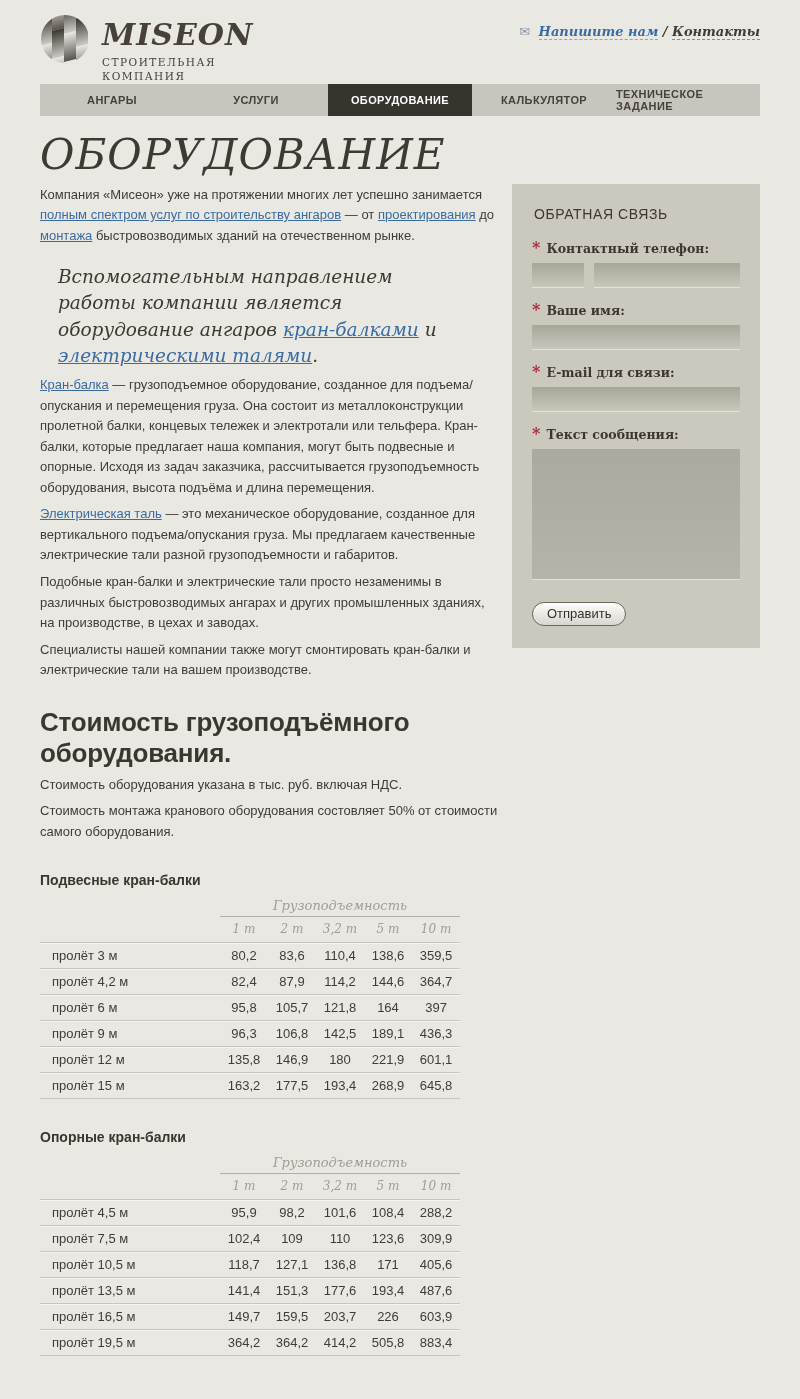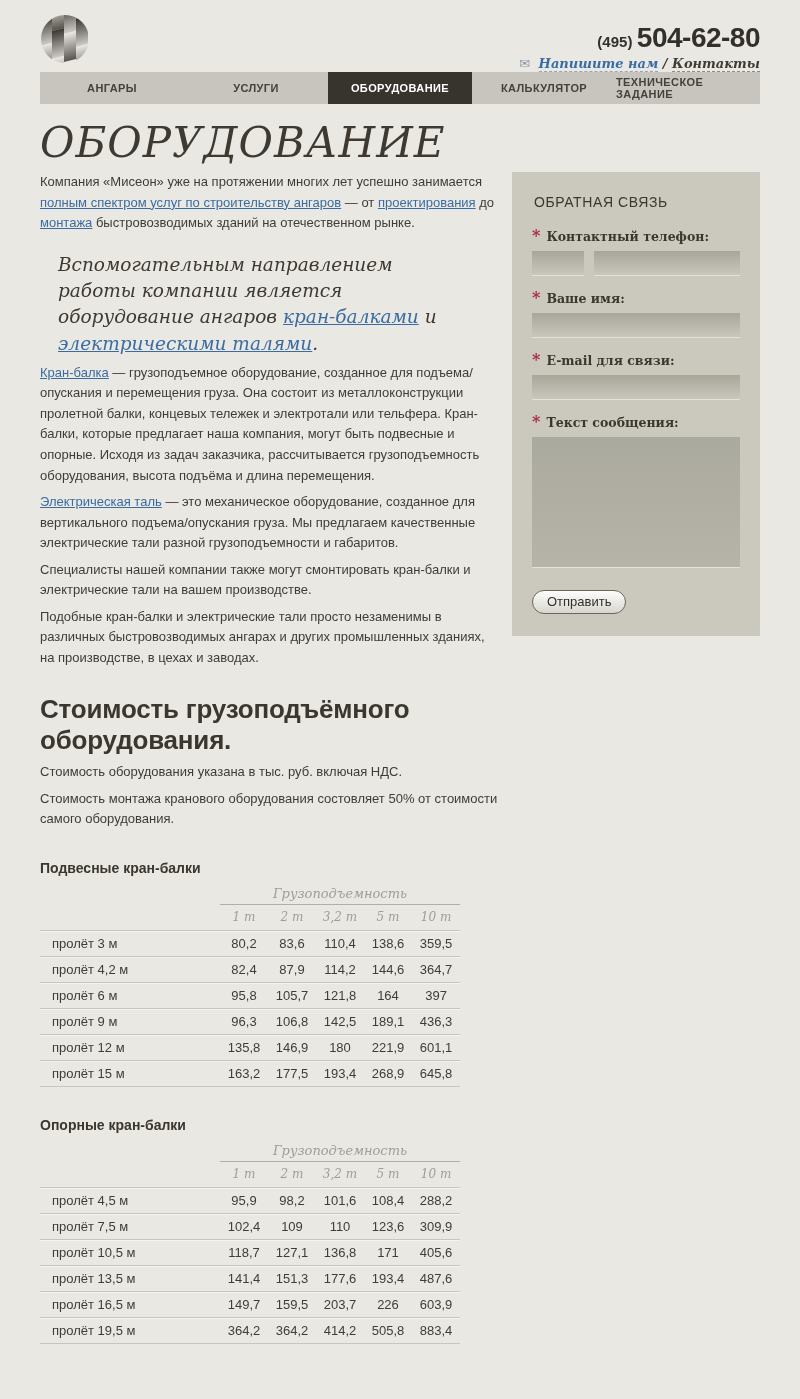--- a/index.html
+++ b/index.html
@@ -113,26 +113,29 @@
             <rect x="12" y="20" width="12" height="28" fill="url(#gd)"></rect>
             <rect x="12" y="48" width="12" height="28" fill="url(#gl)"></rect>
             <rect x="24" y="-2" width="12" height="28" fill="url(#gd)"></rect>
             <rect x="24" y="26" width="12" height="28" fill="url(#gl)"></rect>
             <rect x="36" y="-14" width="12" height="28" fill="url(#gl)"></rect>
             <rect x="36" y="14" width="12" height="28" fill="url(#gd)"></rect>
             <rect x="36" y="42" width="12" height="28" fill="url(#gl)"></rect>
           </g>
         </g>
       </svg>
+      <div class="brand-text">
+        <div class="brand-title">MISEON</div>
+        <div class="brand-sub">
+          <div>СТРОИТЕЛЬНАЯ</div>
+          <div>КОМПАНИЯ</div>
+        </div>
+      </div>
     </div>
     <div class="contact">
-      <div class="phone">
-        <span class="code">(495)</span>
-        <span class="num">504-62-80</span>
-      </div>
       <div class="contact-links">
         <span class="mail-icon">✉</span>
         <a href="#"><span class="link-blue">Напишите нам</span></a>
         <span>/</span>
         <a href="#"><span class="link-dark">Контакты</span></a>
       </div>
     </div>
   </div>
 
   <div class="nav">
@@ -148,23 +151,23 @@
       <h1 class="page-title">ОБОРУДОВАНИЕ</h1>
 
       <p>Компания «Мисеон» уже на протяжении многих лет успешно занимается <a href="#">полным спектром услуг по строительству ангаров</a> — от <a href="#">проектирования</a> до <a href="#">монтажа</a> быстровозводимых зданий на отечественном рынке.</p>
 
       <div class="quote">Вспомогательным направлением работы компании является оборудование ангаров <a href="#">кран-балками</a> и <a href="#">электрическими талями</a>.</div>
 
       <p><a href="#">Кран-балка</a> — грузоподъемное оборудование, созданное для подъема/опускания и перемещения груза. Она состоит из металлоконструкции пролетной балки, концевых тележек и электротали или тельфера. Кран-балки, которые предлагает наша компания, могут быть подвесные и опорные. Исходя из задач заказчика, рассчитывается грузоподъемность оборудования, высота подъёма и длина перемещения.</p>
 
       <p><a href="#">Электрическая таль</a> — это механическое оборудование, созданное для вертикального подъема/опускания груза. Мы предлагаем качественные электрические тали разной грузоподъемности и габаритов.</p>
 
+      <p>Подобные кран-балки и электрические тали просто незаменимы в различных быстровозводимых ангарах и других промышленных зданиях, на производстве, в цехах и заводах.</p>
+
       <p>Специалисты нашей компании также могут смонтировать кран-балки и электрические тали на вашем производстве.</p>
-
-      <p>Подобные кран-балки и электрические тали просто незаменимы в различных быстровозводимых ангарах и других промышленных зданиях, на производстве, в цехах и заводах.</p>
 
       <h2 class="pricing-title">Стоимость грузоподъёмного оборудования.</h2>
 
       <p>Стоимость оборудования указана в тыс. руб. включая НДС.</p>
       <p>Стоимость монтажа кранового оборудования состовляет 50% от стоимости самого оборудования.</p>
 
       <div class="tbl-section">
         <h3>Подвесные кран-балки</h3>
         <table class="price">
           <colgroup>

